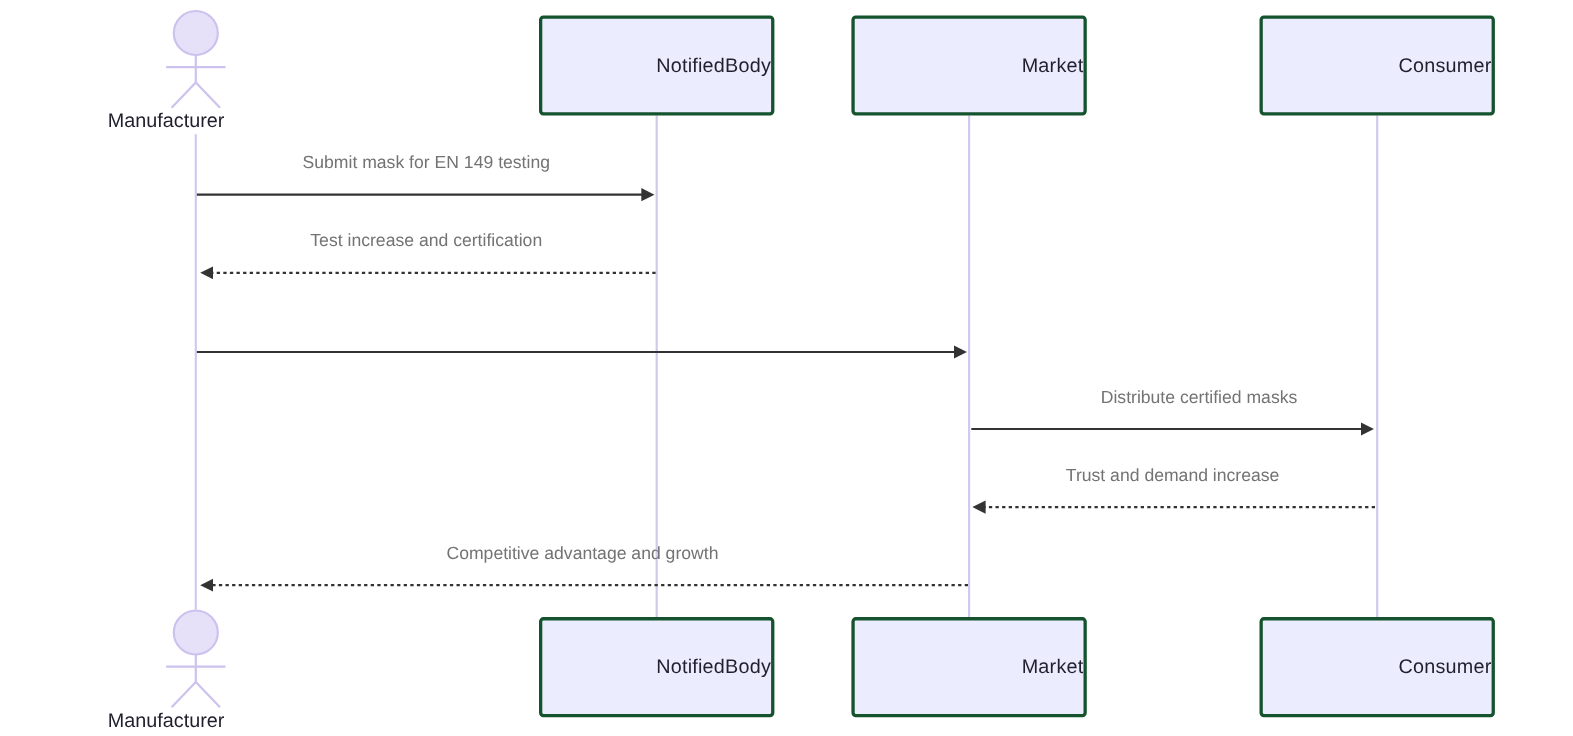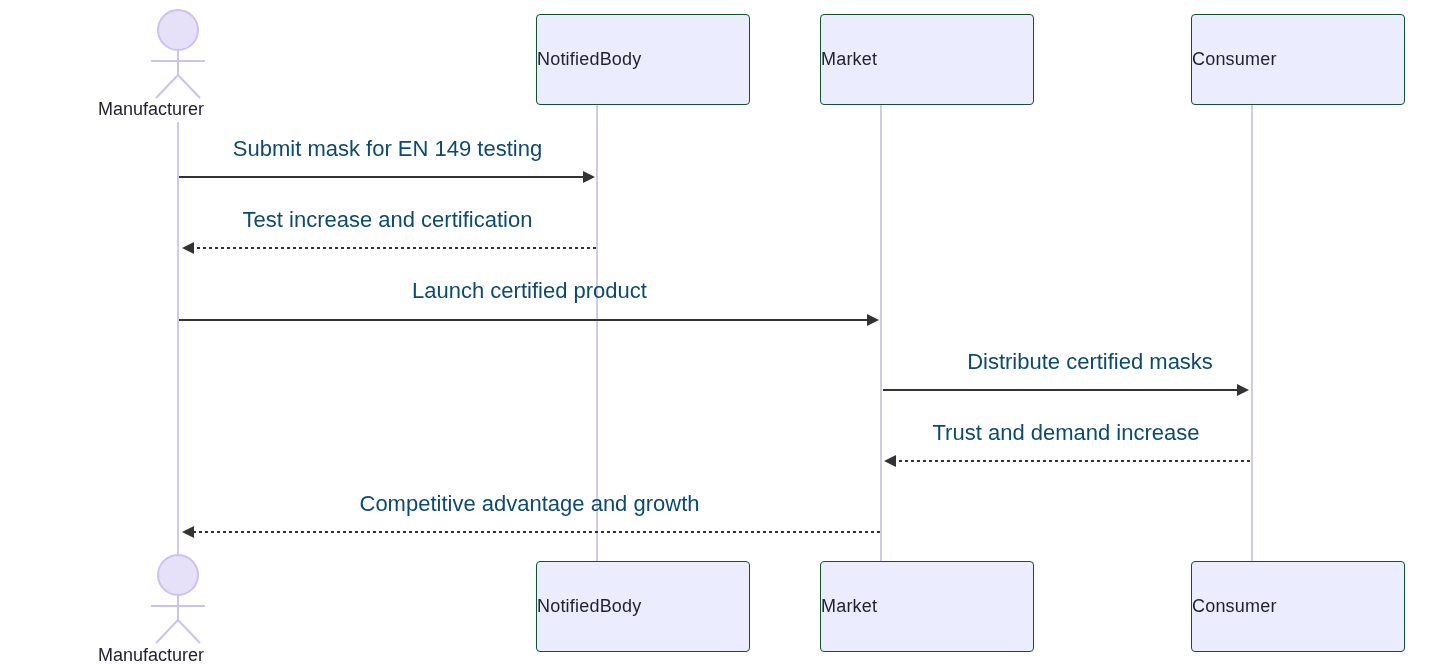--- a/index.html
+++ b/index.html
@@ -18,27 +18,26 @@
   .lifeline {
     position: absolute;
     width: 2px;
     background: #d2c9ee;
   }
   .pbox {
     position: absolute;
     width: 214px;
     height: 91px;
     background: #ececff;
-    border: 1px solid #14532d;
+    border: 3px solid #14532d;
     border-radius: 4px;
     display: flex;
     align-items: center;
-    justify-content: flex-start;
+    justify-content: flex-end;
     box-sizing: border-box;
-    margin-left: 46px;
   }
   .pbox .pbox-label {
     font-size: 18px;
     color: #1f1f2e;
     letter-spacing: 0.2px;
   }
   .actor-label {
     position: absolute;
     width: 160px;
     text-align: left;
@@ -46,22 +45,22 @@
     color: #1f1f2e;
   }
   .actor-svg {
     position: absolute;
     width: 70px;
     height: 92px;
   }
   .msg-label {
     position: absolute;
     text-align: center;
-    font-size: 22px;
-    color: #0c4a6e;
+    font-size: 16px;
+    color: #737373;
     line-height: 21px;
   }
   .arrows-overlay {
     position: absolute;
     left: 0;
     top: 0;
     width: 1430px;
     height: 669px;
     pointer-events: none;
   }
@@ -109,21 +108,20 @@
   </div>
   <div class="pbox" style="left:774px; top:561px;">
     <span class="pbox-label">Market</span>
   </div>
   <div class="pbox" style="left:1145px; top:561px;">
     <span class="pbox-label">Consumer</span>
   </div>
 
   <div class="msg-label" style="left:178px; top:138px; width:419px;">Submit mask for EN 149 testing</div>
   <div class="msg-label" style="left:178px; top:209px; width:419px;">Test increase and certification</div>
-  <div class="msg-label" style="left:178px; top:280px; width:703px;">Launch certified product</div>
   <div class="msg-label" style="left:881px; top:351px; width:418px;">Distribute certified masks</div>
   <div class="msg-label" style="left:881px; top:422px; width:370px;">Trust and demand increase</div>
   <div class="msg-label" style="left:178px; top:493px; width:703px;">Competitive advantage and growth</div>
 
   <svg class="arrows-overlay">
     <defs>
       <marker id="arrowhead" markerUnits="userSpaceOnUse" markerWidth="14" markerHeight="14" refX="1" refY="6" orient="auto">
         <path d="M0,0 L12,6 L0,12 z" fill="#333333"></path>
       </marker>
     </defs>

